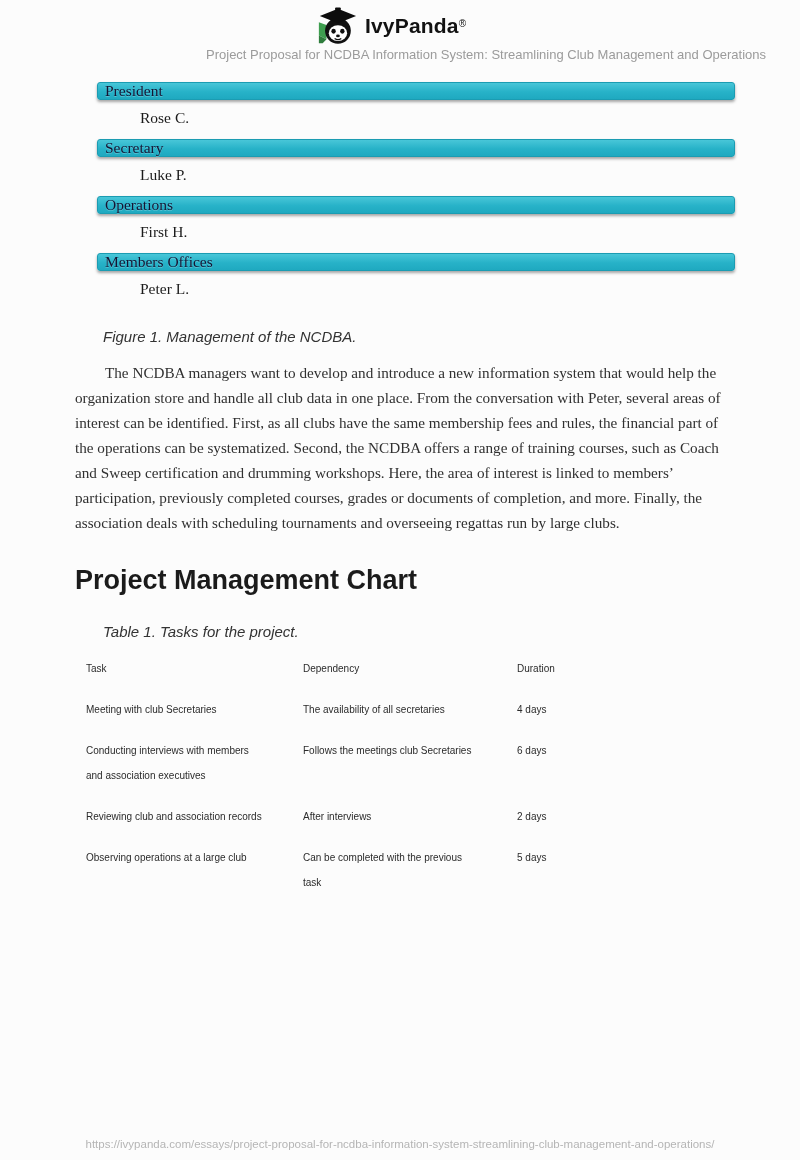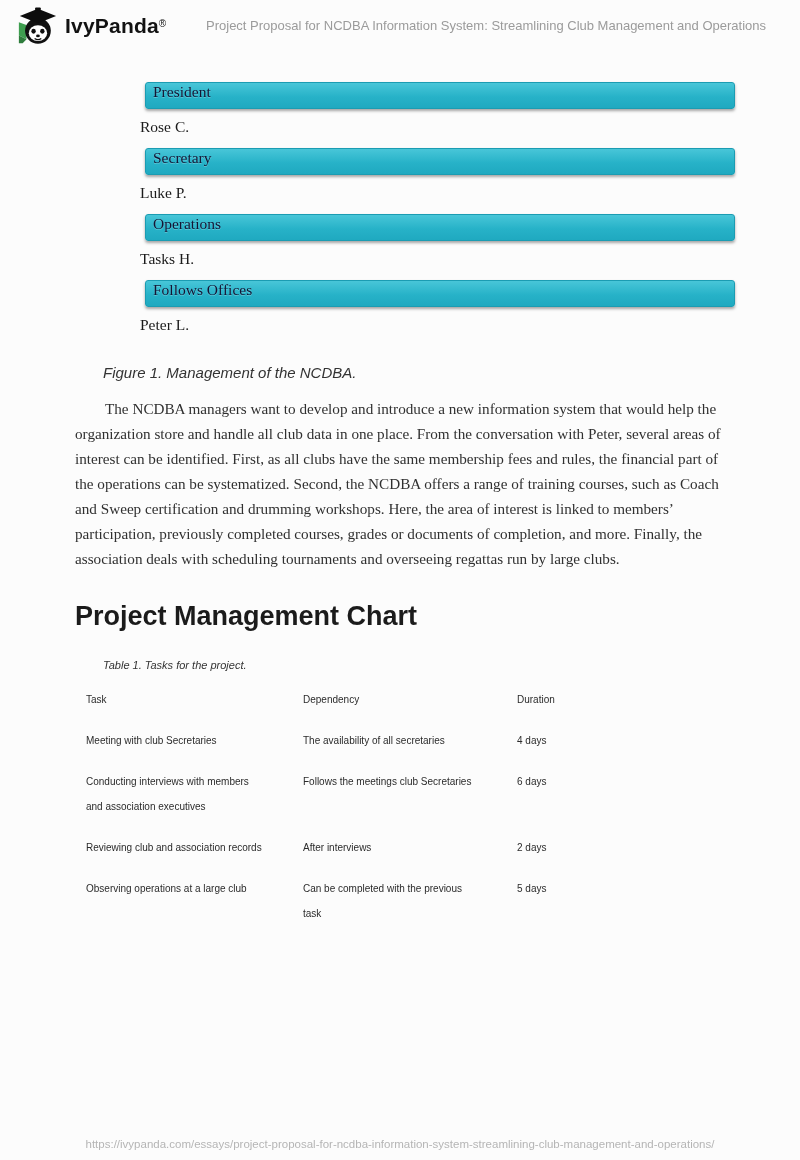--- a/index.html
+++ b/index.html
@@ -11,47 +11,47 @@
     color: #2e2e2e;
     position: relative;
     overflow: hidden;
   }
 
   
   .header {
     display: flex; align-items: center;
     padding: 5px 34px 0 16px;
     height: 46px;
+    flex-direction: column;
   }
   .brand { display: flex; align-items: center; gap: 7px; cursor: pointer; }
   .brand-name { font-size: 21px; font-weight: 700; color: #121212; letter-spacing: 0.2px; }
   .brand-reg { font-size: 10px; vertical-align: super; color: #121212; }
   .header-title {
     margin-left: auto;
     font-size: 13px;
     color: #9b9b9b;
     text-align: right;
   }
 
   
   .org-chart { margin: 36px 0 0 97px; width: 638px; }
   .org-item { margin-bottom: 11px; }
   .org-bar {
-    height: 27px;
-    display: flex; align-items: flex-start;
+    height: 18px;
+    display: flex; align-items: center;
     padding-left: 7px;
     background: linear-gradient(#48c6d8 0%, #27b2c8 55%, #1fa9c0 100%);
     border: 1px solid #1b9cb2;
     border-radius: 3px;
     box-shadow: 0 2px 3px rgba(0,0,0,0.35);
     font-family: "Liberation Serif", serif;
     font-size: 15.5px;
     color: #141433;
     text-shadow: 0 1px 0 rgba(255,255,255,0.25);
-    margin-left: 48px;
   }
   .org-name {
     margin: 7px 0 0 43px;
     font-family: "Liberation Serif", serif;
     font-size: 15.5px;
     line-height: 21px;
     color: #1b1b1b;
   }
 
   .fig-caption {
@@ -74,21 +74,21 @@
   .section-heading {
     margin: 30px 0 0 75px;
     font-size: 27px;
     font-weight: 700;
     color: #1b1b1b;
   }
 
   .table-caption {
     margin: 27px 0 0 103px;
     font-style: italic;
-    font-size: 11px;
+    font-size: 15px;
     color: #333;
   }
 
   table.tasks {
     margin: 16px 0 0 86px;
     border-collapse: collapse;
     table-layout: fixed;
   }
   table.tasks col.c1 { width: 217px; }
   table.tasks col.c2 { width: 214px; }
@@ -155,25 +155,25 @@
   <div class="org-item">
     <div class="org-bar">
         <span>Secretary</span>
       </div>
     <div class="org-name">Luke P.</div>
   </div>
   <div class="org-item">
     <div class="org-bar">
         <span>Operations</span>
       </div>
-    <div class="org-name">Tasks H.</div>
-  </div>
-  <div class="org-item">
-    <div class="org-bar">
-        <span>Follows Offices</span>
+    <div class="org-name">First H.</div>
+  </div>
+  <div class="org-item">
+    <div class="org-bar">
+        <span>Members Offices</span>
       </div>
     <div class="org-name">Peter L.</div>
   </div>
 </div>
 
 <div class="fig-caption">Figure 1. Management of the NCDBA.</div>
 
 <p class="body-paragraph">The NCDBA managers want to develop and introduce a new information system that would help the organization store and handle all club data in one place. From the conversation with Peter, several areas of interest can be identified. First, as all clubs have the same membership fees and rules, the financial part of the operations can be systematized. Second, the NCDBA offers a range of training courses, such as Coach and Sweep certification and drumming workshops. Here, the area of interest is linked to members’ participation, previously completed courses, grades or documents of completion, and more. Finally, the association deals with scheduling tournaments and overseeing regattas run by large clubs.</p>
 
 <h1 class="section-heading">Project Management Chart</h1>

